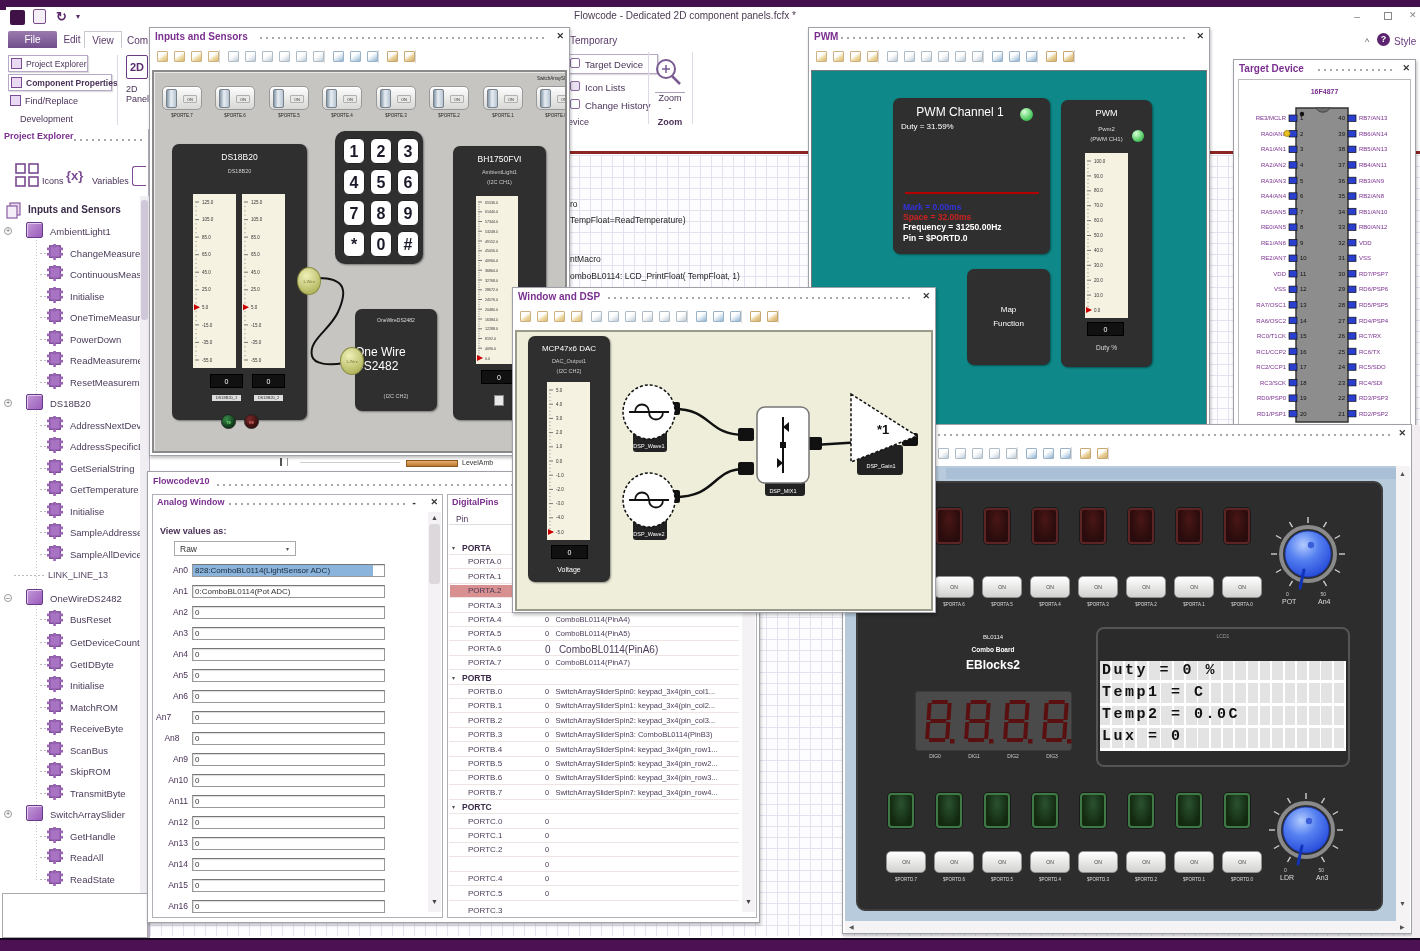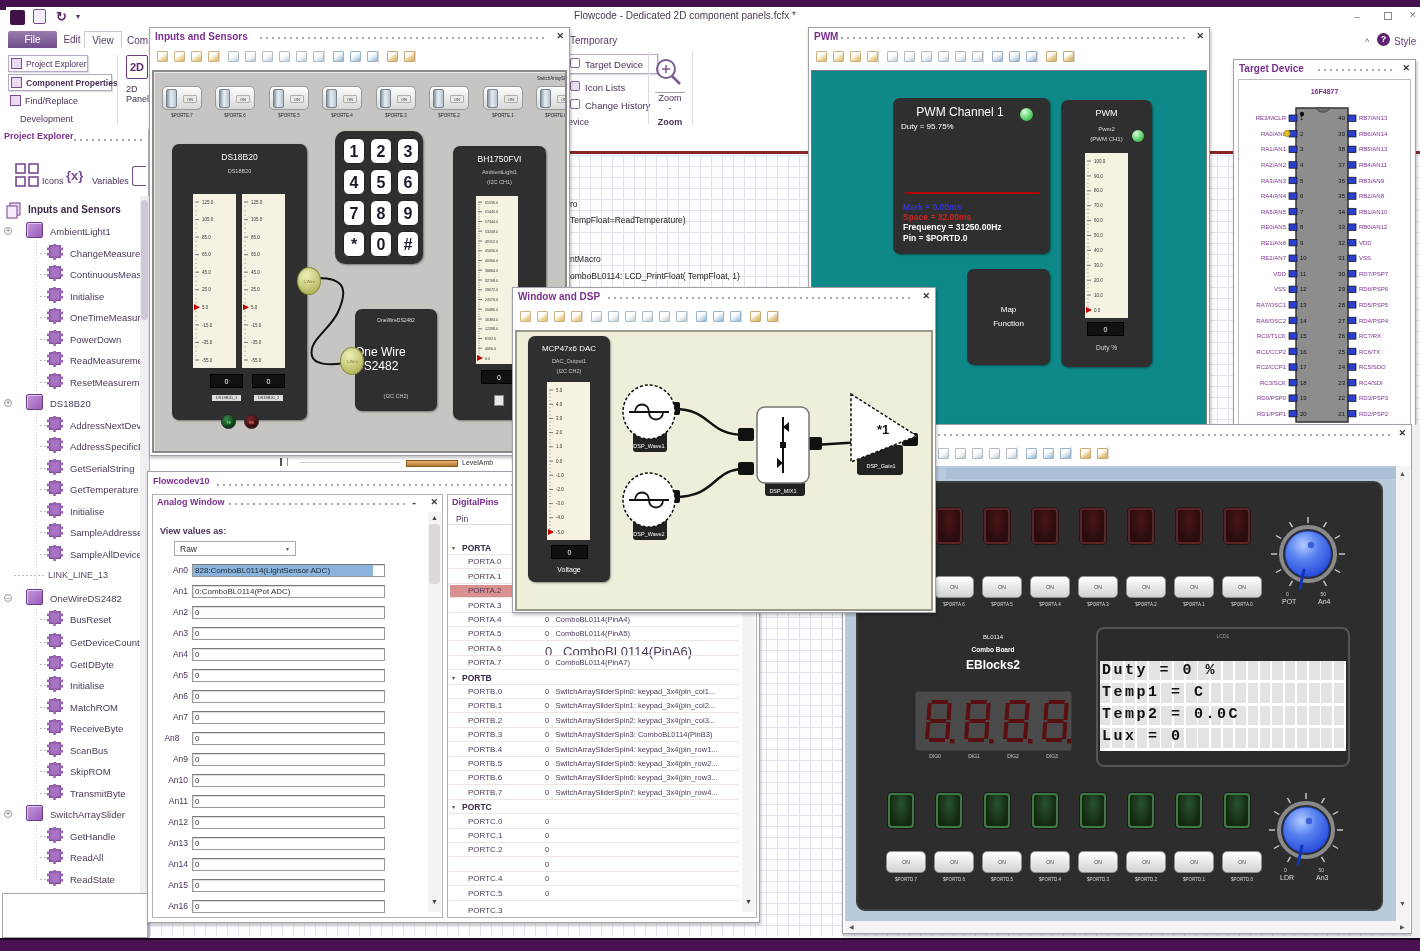--- a/index.html
+++ b/index.html
@@ -419,21 +419,21 @@
     <div style="position:absolute;left:216px;top:4px;width:11px;height:11px;background:linear-gradient(145deg,#ffffff 35%,#d3e2ee 62%,#8fb2d2);border:1px solid #9ab2c8;border-radius:1px"></div>
     <div style="position:absolute;left:227px;top:3px;width:1px;height:13px;background:#d8d8d8"></div>
     <div style="position:absolute;left:236px;top:4px;width:11px;height:11px;background:linear-gradient(145deg,#ffffff 35%,#e9d098 62%,#cfae6a);border:1px solid #c8a870;border-radius:1px"></div>
     <div style="position:absolute;left:253px;top:4px;width:11px;height:11px;background:linear-gradient(145deg,#ffffff 35%,#e9d098 62%,#cfae6a);border:1px solid #c8a870;border-radius:1px"></div>
     <div style="position:absolute;left:264px;top:3px;width:1px;height:13px;background:#d8d8d8"></div>
   </div>
 <div style="position:absolute;left:811px;top:70px;width:396px;height:358px;background:#0e8888;border:1px solid #777"></div>
 <div class="darkpanel" style="left:893px;top:98px;width:157px;height:156px"></div>
 <div style="position:absolute;left:900px;top:105px;width:120px;text-align:center;font-size:12px;color:#fff">PWM Channel 1</div>
 <div style="position:absolute;left:1020px;top:108px;width:13px;height:13px;border-radius:50%;background:radial-gradient(circle at 35% 30%,#d6ffd6,#55cc66 60%,#2a9940)"></div>
-<div style="position:absolute;left:901px;top:122px;font-size:8px;color:#fff">Duty = 95.75%</div>
+<div style="position:absolute;left:901px;top:122px;font-size:8px;color:#fff">Duty = 31.59%</div>
 <div style="position:absolute;left:905px;top:192px;width:134px;height:2px;background:#b40000"></div>
 <div style="position:absolute;left:903px;top:202px;font-size:8.5px;color:#3333dd;font-weight:bold">Mark = 0.00ms</div>
 <div style="position:absolute;left:903px;top:212px;font-size:8.5px;color:#cc2222;font-weight:bold">Space = 32.00ms</div>
 <div style="position:absolute;left:903px;top:222px;font-size:8.5px;color:#fff;font-weight:bold">Frequency = 31250.00Hz</div>
 <div style="position:absolute;left:903px;top:233px;font-size:8.5px;color:#fff;font-weight:bold">Pin = $PORTD.0</div>
 <div class="darkpanel" style="left:967px;top:269px;width:83px;height:96px"></div>
 <div style="position:absolute;left:967px;top:303px;width:83px;text-align:center;font-size:8px;line-height:14px;color:#fff">Map<br>Function</div>
 <div class="darkpanel" style="left:1061px;top:100px;width:91px;height:267px"></div>
 <div style="position:absolute;left:1061px;top:108px;width:91px;text-align:center;font-size:9px;color:#fff">PWM</div>
 <div style="position:absolute;left:1061px;top:126px;width:91px;text-align:center;font-size:6px;color:#ddd">Pwm2</div>
@@ -899,21 +899,21 @@
 <div style="position:absolute;left:195px;top:629px;font-size:8px;color:#333">0</div>
 <div style="position:absolute;left:156px;top:649px;width:32px;text-align:right;font-size:8.5px;color:#4a3258">An4</div>
 <div style="position:absolute;left:192px;top:648px;width:193px;height:13px;background:#fff;border:1px solid #999;border-top-color:#777;box-shadow:inset 1px 1px 1px #ddd"></div>
 <div style="position:absolute;left:195px;top:650px;font-size:8px;color:#333">0</div>
 <div style="position:absolute;left:156px;top:670px;width:32px;text-align:right;font-size:8.5px;color:#4a3258">An5</div>
 <div style="position:absolute;left:192px;top:669px;width:193px;height:13px;background:#fff;border:1px solid #999;border-top-color:#777;box-shadow:inset 1px 1px 1px #ddd"></div>
 <div style="position:absolute;left:195px;top:671px;font-size:8px;color:#333">0</div>
 <div style="position:absolute;left:156px;top:691px;width:32px;text-align:right;font-size:8.5px;color:#4a3258">An6</div>
 <div style="position:absolute;left:192px;top:690px;width:193px;height:13px;background:#fff;border:1px solid #999;border-top-color:#777;box-shadow:inset 1px 1px 1px #ddd"></div>
 <div style="position:absolute;left:195px;top:692px;font-size:8px;color:#333">0</div>
-<div style="position:absolute;left:156px;top:712px;width:32px;text-align:right;font-size:8.5px;color:#4a3258">An7</div>
+<div style="position:absolute;left:156px;top:712px;width:32px;text-align:left;font-size:8.5px;color:#4a3258">An7</div>
 <div style="position:absolute;left:192px;top:711px;width:193px;height:13px;background:#fff;border:1px solid #999;border-top-color:#777;box-shadow:inset 1px 1px 1px #ddd"></div>
 <div style="position:absolute;left:195px;top:713px;font-size:8px;color:#333">0</div>
 <div style="position:absolute;left:156px;top:733px;width:32px;text-align:center;font-size:8.5px;color:#4a3258">An8</div>
 <div style="position:absolute;left:192px;top:732px;width:193px;height:13px;background:#fff;border:1px solid #999;border-top-color:#777;box-shadow:inset 1px 1px 1px #ddd"></div>
 <div style="position:absolute;left:195px;top:734px;font-size:8px;color:#333">0</div>
 <div style="position:absolute;left:156px;top:754px;width:32px;text-align:right;font-size:8.5px;color:#4a3258">An9</div>
 <div style="position:absolute;left:192px;top:753px;width:193px;height:13px;background:#fff;border:1px solid #999;border-top-color:#777;box-shadow:inset 1px 1px 1px #ddd"></div>
 <div style="position:absolute;left:195px;top:755px;font-size:8px;color:#333">0</div>
 <div style="position:absolute;left:156px;top:775px;width:32px;text-align:right;font-size:8.5px;color:#4a3258">An10</div>
 <div style="position:absolute;left:192px;top:774px;width:193px;height:13px;background:#fff;border:1px solid #999;border-top-color:#777;box-shadow:inset 1px 1px 1px #ddd"></div>
@@ -959,21 +959,21 @@
 <div style="position:absolute;left:449px;top:597.1999999999999px;width:290px;height:1px;background:#eee4e4"></div>
 <div style="position:absolute;left:468px;top:600.5999999999999px;font-size:8px;color:#4a3a58">PORTA.3</div>
 <div style="position:absolute;left:449px;top:611.5999999999999px;width:290px;height:1px;background:#eee4e4"></div>
 <div style="position:absolute;left:468px;top:614.9999999999999px;font-size:8px;color:#4a3a58">PORTA.4</div>
 <div style="position:absolute;left:545px;top:614.9999999999999px;font-size:7.5px;color:#4a3a58;white-space:nowrap;max-width:195px;overflow:hidden">0&nbsp;&nbsp;&nbsp;ComboBL0114(PinA4)</div>
 <div style="position:absolute;left:449px;top:625.9999999999999px;width:290px;height:1px;background:#eee4e4"></div>
 <div style="position:absolute;left:468px;top:629.3999999999999px;font-size:8px;color:#4a3a58">PORTA.5</div>
 <div style="position:absolute;left:545px;top:629.3999999999999px;font-size:7.5px;color:#4a3a58;white-space:nowrap;max-width:195px;overflow:hidden">0&nbsp;&nbsp;&nbsp;ComboBL0114(PinA5)</div>
 <div style="position:absolute;left:449px;top:640.3999999999999px;width:290px;height:1px;background:#eee4e4"></div>
 <div style="position:absolute;left:468px;top:643.7999999999998px;font-size:8px;color:#4a3a58">PORTA.6</div>
-<div style="position:absolute;left:545px;top:643.7999999999998px;font-size:13px;color:#4a3a58;white-space:nowrap;max-width:195px;overflow:hidden">0&nbsp;&nbsp;&nbsp;ComboBL0114(PinA6)</div>
+<div style="position:absolute;left:545px;top:643.7999999999998px;font-size:10px;color:#4a3a58;white-space:nowrap;max-width:195px;overflow:hidden">0&nbsp;&nbsp;&nbsp;ComboBL0114(PinA6)</div>
 <div style="position:absolute;left:449px;top:654.7999999999998px;width:290px;height:1px;background:#eee4e4"></div>
 <div style="position:absolute;left:468px;top:658.1999999999998px;font-size:8px;color:#4a3a58">PORTA.7</div>
 <div style="position:absolute;left:545px;top:658.1999999999998px;font-size:7.5px;color:#4a3a58;white-space:nowrap;max-width:195px;overflow:hidden">0&nbsp;&nbsp;&nbsp;ComboBL0114(PinA7)</div>
 <div style="position:absolute;left:449px;top:669.1999999999998px;width:290px;height:1px;background:#eee4e4"></div>
 <div style="position:absolute;left:452px;top:673.5999999999998px;font-size:6px;color:#555">▾</div>
 <div style="position:absolute;left:462px;top:672.5999999999998px;font-size:8.5px;font-weight:bold;color:#3a2a48">PORTB</div>
 <div style="position:absolute;left:449px;top:683.5999999999998px;width:290px;height:1px;background:#eee4e4"></div>
 <div style="position:absolute;left:468px;top:686.9999999999998px;font-size:8px;color:#4a3a58">PORTB.0</div>
 <div style="position:absolute;left:545px;top:686.9999999999998px;font-size:7.5px;color:#4a3a58;white-space:nowrap;max-width:195px;overflow:hidden">0&nbsp;&nbsp;&nbsp;SwitchArraySliderSpin0: keypad_3x4(pin_col1...</div>
 <div style="position:absolute;left:449px;top:697.9999999999998px;width:290px;height:1px;background:#eee4e4"></div>

